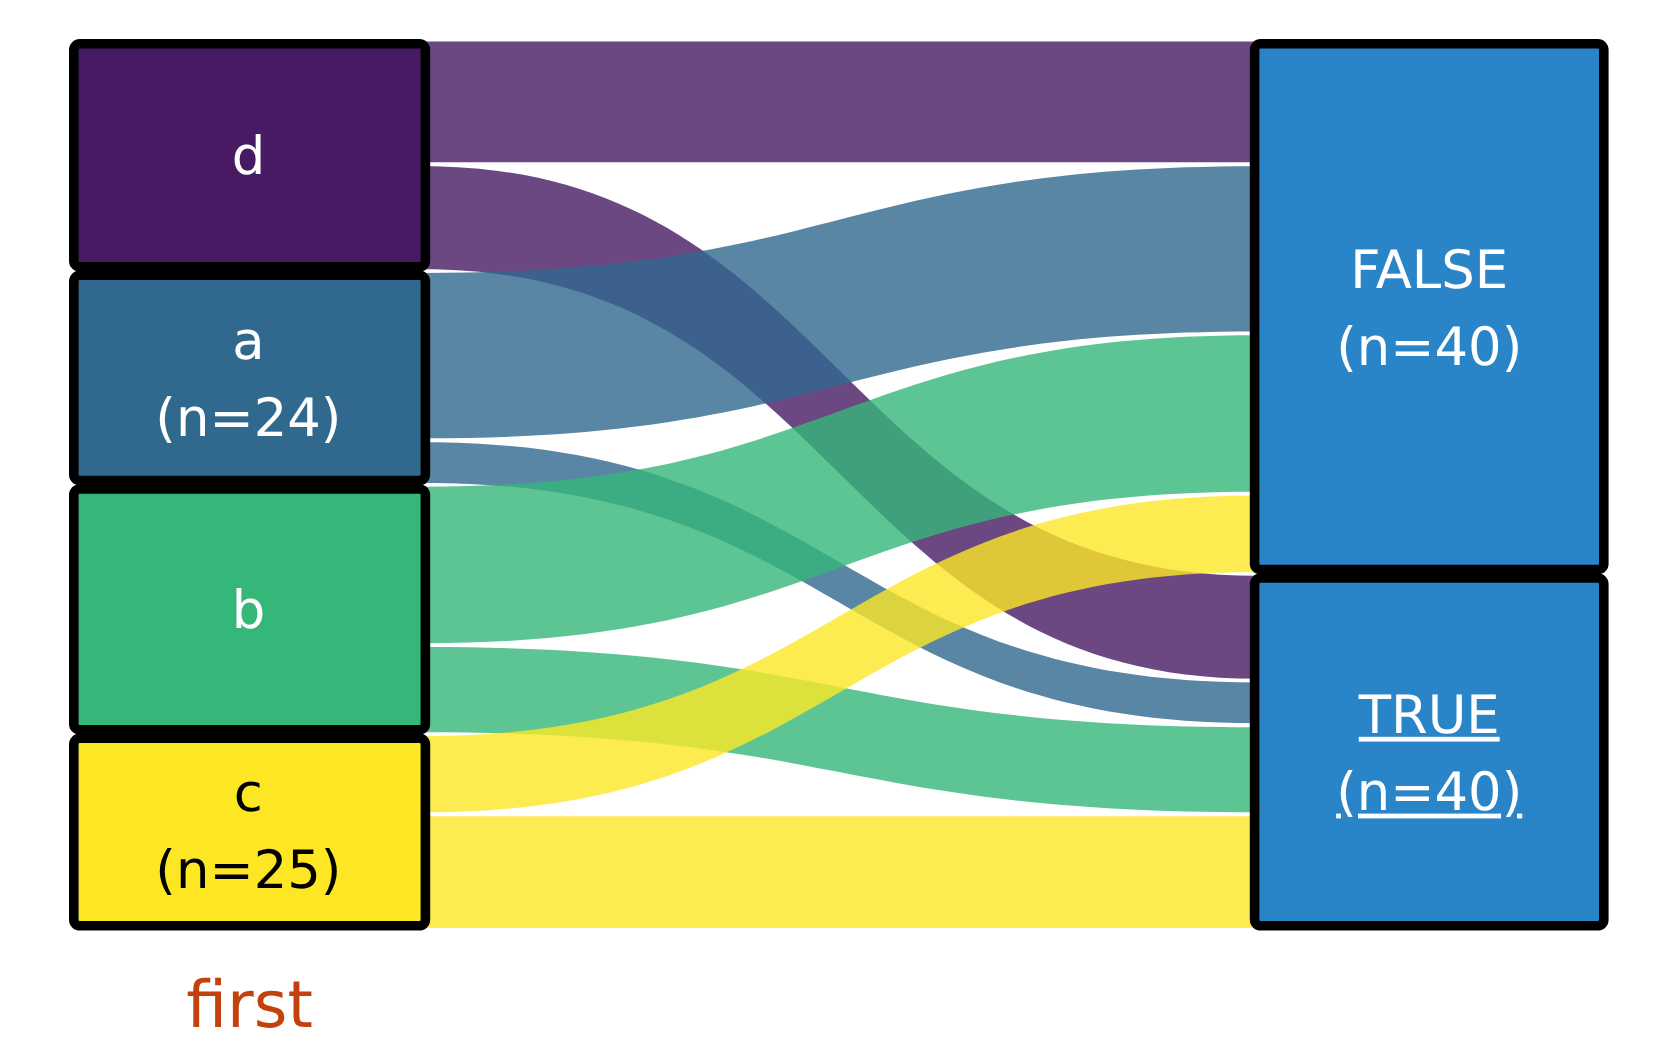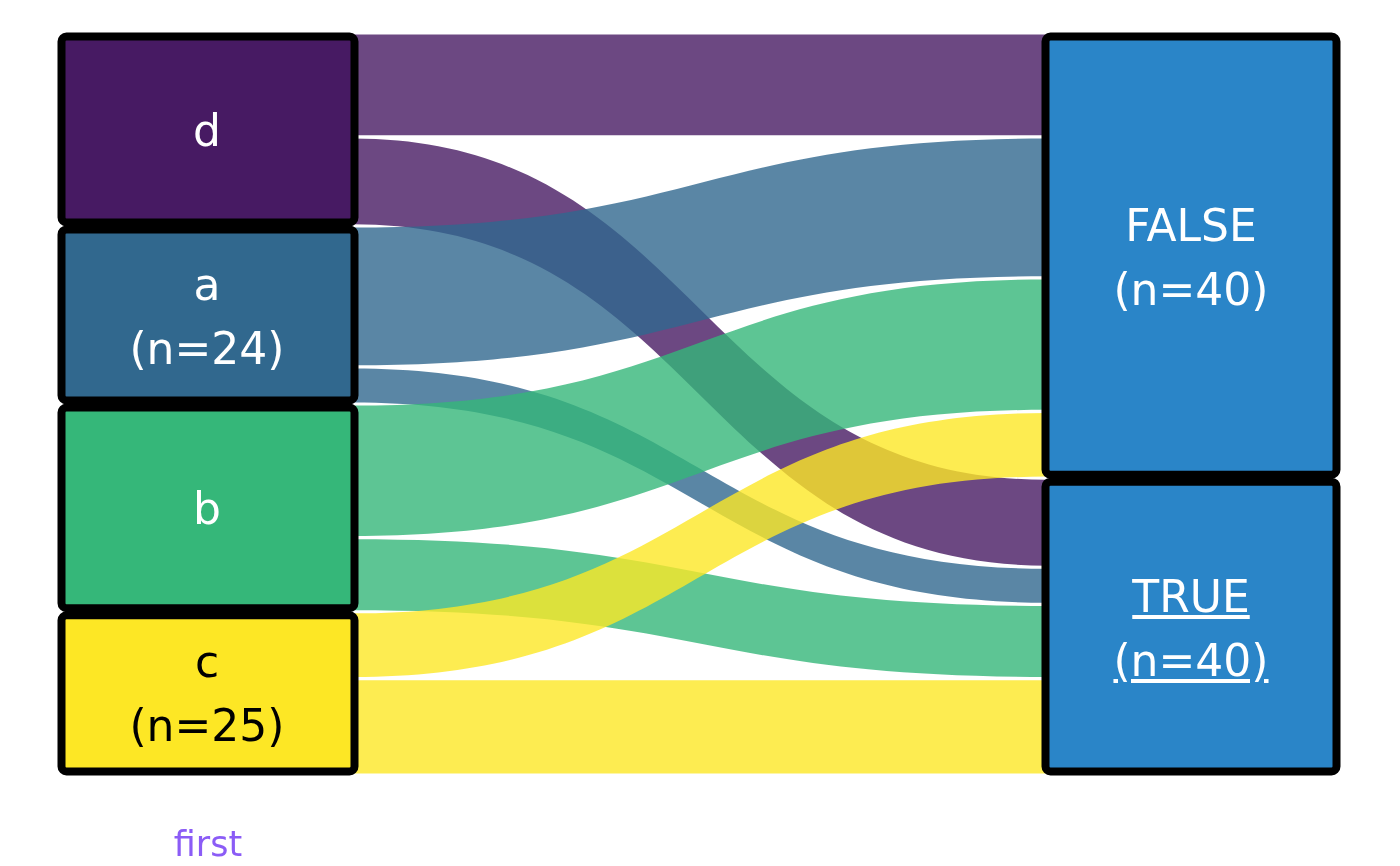--- a/index.html
+++ b/index.html
@@ -9,22 +9,22 @@
     background:#ffffff;
   }
   #sankey-svg { position:absolute; left:0; top:0; }
   .node-label {
     position:absolute; display:flex; flex-direction:column;
     align-items:center; justify-content:center; text-align:center;
     font-size:44px; line-height:1.45; color:#ffffff; pointer-events:none;
   }
   .node-label.dark { color:#000000; }
   .axis-label {
-    position:absolute; display:flex; align-items:flex-end; justify-content:center;
-    font-size:35px; color:#8b5cf6; pointer-events:none;
+    position:absolute; display:flex; align-items:flex-start; justify-content:center;
+    font-size:54px; color:#c2410c; pointer-events:none;
   }
 </style>
 </head>
 <body>
 
 <div id="stage">
   <svg id="sankey-svg" width="1400" height="866">
       <path d="M 353 34.6 C 700 34.6, 700 34.6, 1047 34.6 L 1047 135.28 C 700 135.28, 700 135.28, 353 135.28 Z" fill="#471a63" fill-opacity="0.8"></path>
       <path d="M 353 138.48 C 700 138.48, 700 479.8, 1047 479.8 L 1047 565.64 C 700 565.64, 700 224.32, 353 224.32 Z" fill="#471a63" fill-opacity="0.8"></path>
       <path d="M 353 227.51999999999998 C 700 227.51999999999998, 700 138.48, 1047 138.48 L 1047 276.26 C 700 276.26, 700 365.29999999999995, 353 365.29999999999995 Z" fill="#31688e" fill-opacity="0.8"></path>

